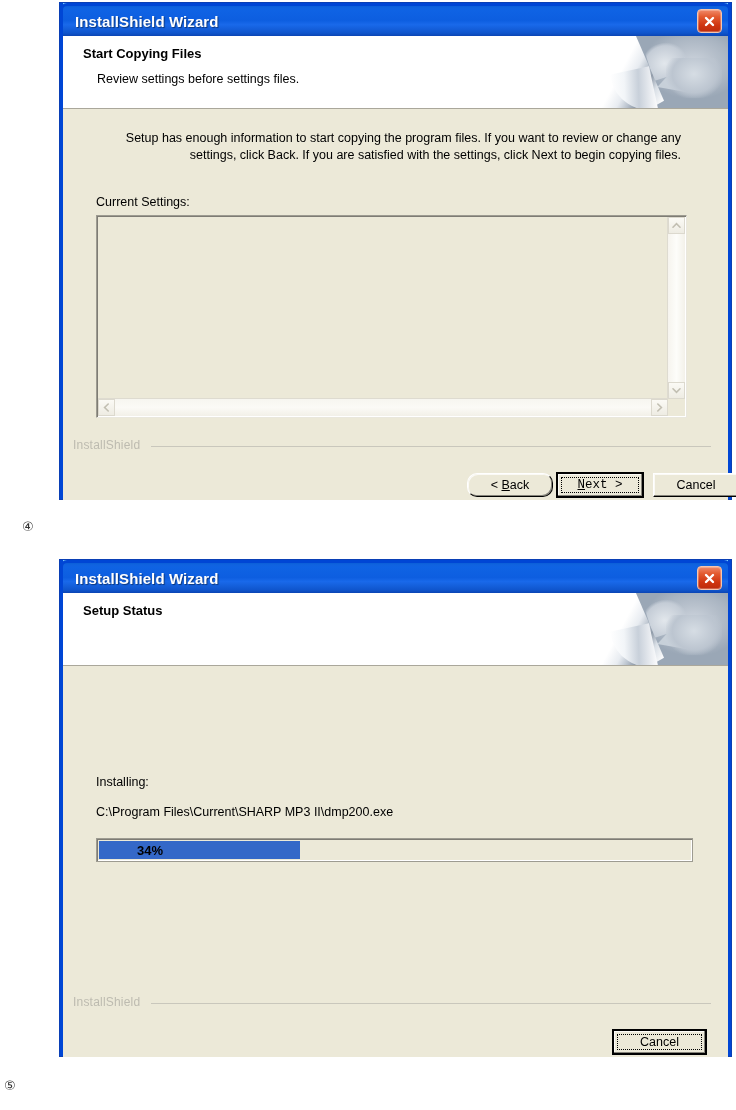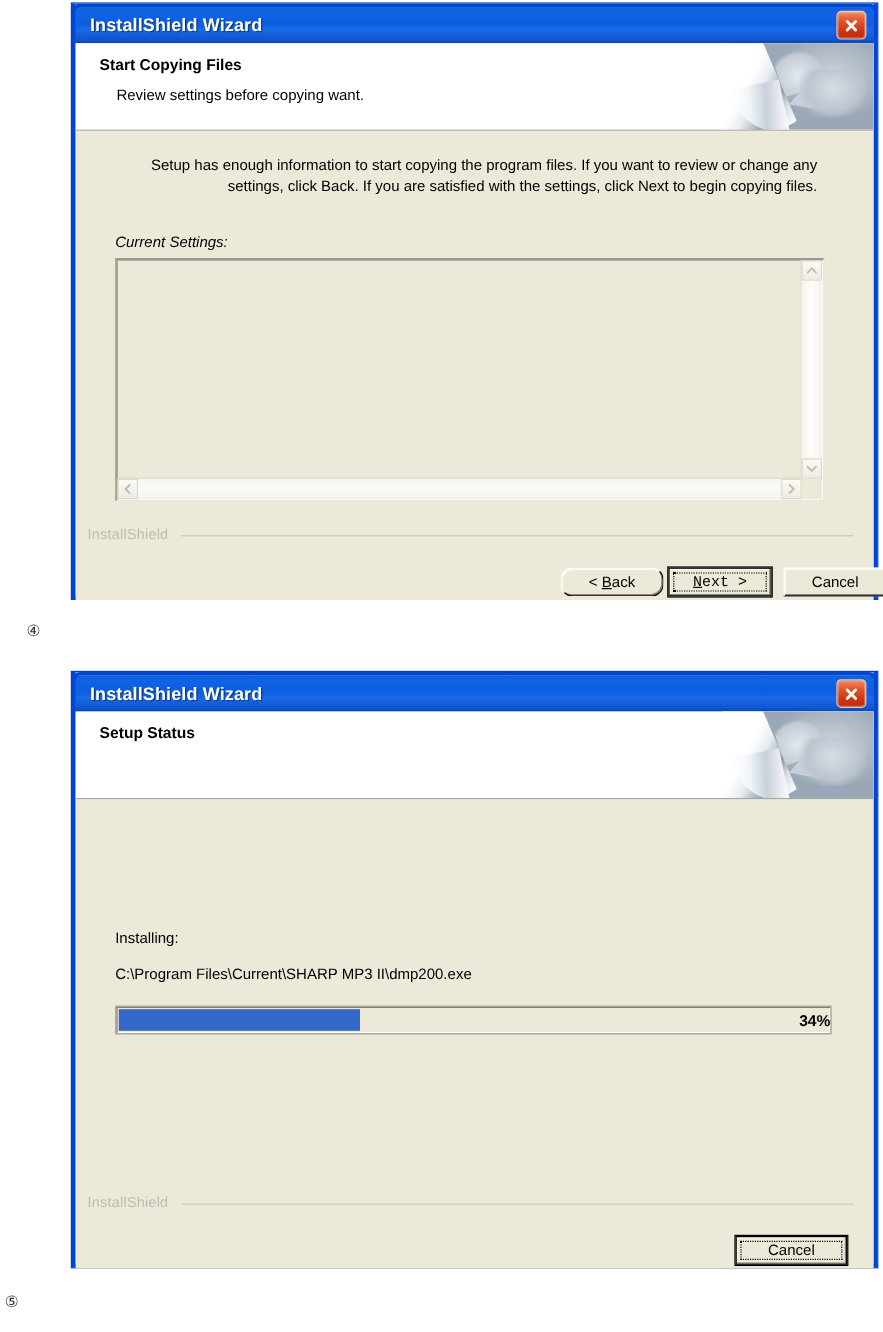--- a/index.html
+++ b/index.html
@@ -267,24 +267,25 @@
     align-items: center;
   }
   .progress-fill {
     position: absolute;
     left: 2px; top: 2px; bottom: 2px;
     background: #3468c8;
   }
   .progress-label {
     position: absolute;
     left: 0; right: 0;
-    text-align: right;
+    text-align: left;
     font-size: 13px;
     font-weight: bold;
     color: #000;
+    padding-left: 40px;
   }
 
   
   .caption {
     position: absolute;
     font-size: 13px;
     color: #333;
     font-family: "DejaVu Sans", sans-serif;
   }
 </style>
@@ -304,28 +305,28 @@
 
   <div class="banner">
     <div class="banner-art">
       <div class="blob1"></div>
       <div class="triangle"></div>
       <div class="blob2"></div>
       <div class="curl"></div>
       <div class="curl2"></div>
     </div>
     <div class="banner-title">Start Copying Files</div>
-    <div class="banner-sub">Review settings before copying want.</div>
+    <div class="banner-sub">Review settings before settings files.</div>
   </div>
 
   <div class="dlg-body">
 
     <div class="para" style="left:33px; top:21px; width:585px;">Setup has enough information to start copying the program files.  If you want to review or change any settings, click Back.  If you are satisfied with the settings, click Next to begin copying files.</div>
 
-    <div class="para" style="left:33px; top:85px;font-style:italic;">Current Settings:</div>
+    <div class="para" style="left:33px; top:85px;">Current Settings:</div>
 
     <div class="settings-box" style="left:33px; top:106px; width:591px; height:203px;">
       <span style="position:absolute;left:4px;top:3px;font-size:12.5px;color:#000;"></span>
 
       <div class="sb-v">
         <div class="sb-btn">
           <svg width="9" height="7" viewBox="0 0 9 7">
               <path d="M1 5.2 L4.5 1.6 L8 5.2" stroke="#c2bfb2" stroke-width="1.6" fill="none" stroke-linecap="round"></path>
             </svg>
         </div>

